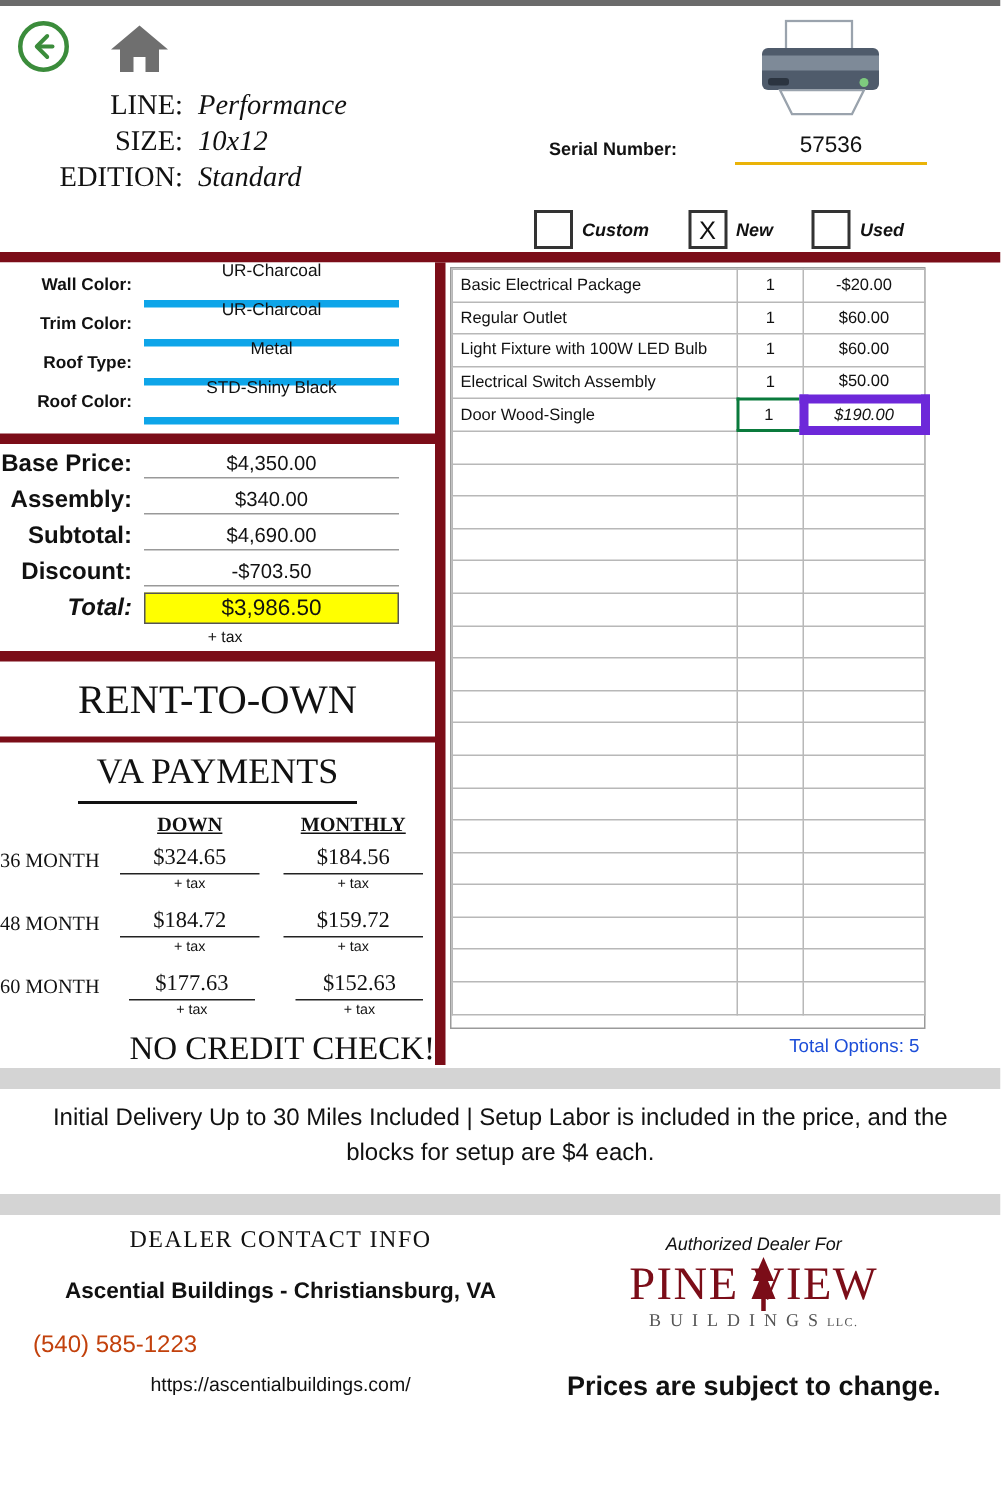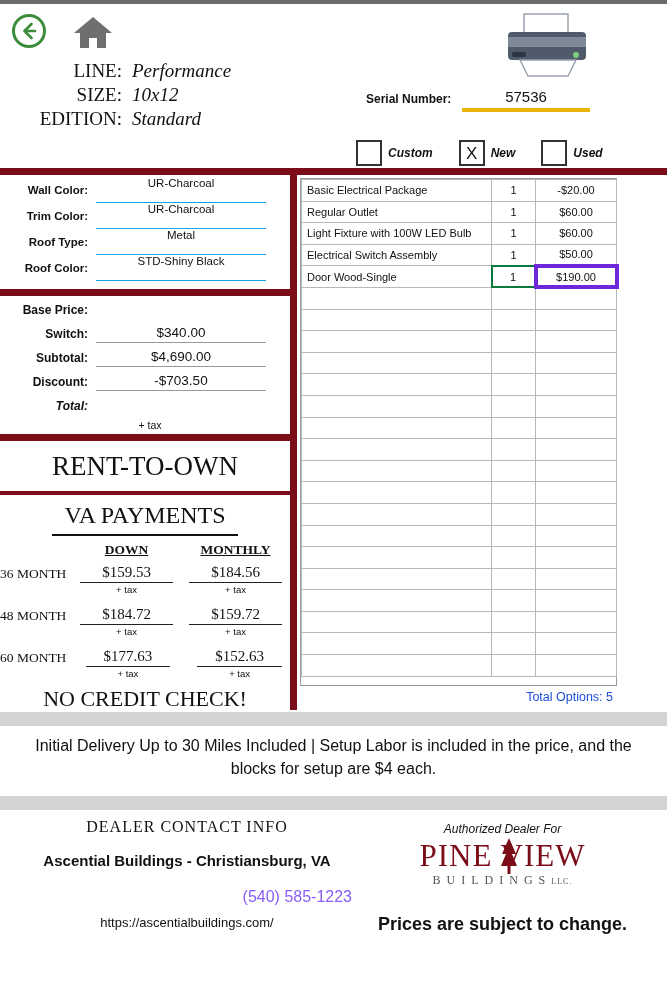--- a/index.html
+++ b/index.html
@@ -54,24 +54,24 @@
   .hdr-value {
     font-family: "Liberation Serif", serif;
     font-size: 19px; font-style: italic; color: #111;
   }
 
   .serial-label {
     position: absolute; left: 366px; top: 92px;
     font-size: 12px; font-weight: bold; color: #111;
   }
   .serial-value {
-    position: absolute; left: 462px; top: 88px;
+    position: absolute; left: 490px; top: 88px;
     width: 128px; text-align: center;
     font-size: 15px; color: #111;
-    border-bottom: 4px solid #eab308;
+    border-bottom: 2px solid #eab308;
     padding-bottom: 3px;
   }
 
   .cb-group { position: absolute; top: 140px; left: 356px; display: flex; gap: 26px; }
   .cb-item { display: flex; align-items: center; gap: 6px; }
   .cb-box {
     width: 26px; height: 26px; border: 2px solid #333; background: #fff;
     display: flex; align-items: center; justify-content: center;
     font-size: 17px; line-height: 1; color: #111; cursor: pointer;
     font-family: "Liberation Sans", sans-serif;
@@ -91,31 +91,31 @@
   }
   .colors-box .rowline {
     display: flex; align-items: center; height: 22px; margin-top: 4px;
   }
   .c-label {
     width: 96px; text-align: right; padding-right: 8px;
     font-size: 11.5px; font-weight: bold; color: #111;
   }
   .c-val {
     width: 170px; text-align: center; font-size: 11.5px; color: #111;
-    border-bottom: 1px solid #0ea5e9; padding-bottom: 13px;
+    border-bottom: 5px solid #0ea5e9; padding-bottom: 13px;
   }
   .rule-a { left: 0; top: 289px; width: 290px; height: 7px; }
 
   .price-box {
     position: absolute; left: 0; top: 296px; width: 290px; height: 138px;
   }
   .p-row { display: flex; align-items: center; height: 21px; margin-top: 3px; }
   .p-label {
     width: 96px; text-align: right; padding-right: 8px;
-    font-size: 12px; font-weight: bold; color: #111;
+    font-size: 16px; font-weight: bold; color: #111;
   }
   .p-label.italic { font-style: italic; font-weight: bold; }
   .p-val {
     width: 170px; text-align: center; font-size: 13.5px; color: #111;
   }
   .p-val.under { border-bottom: 1px solid #999; padding-bottom: 2px; }
   .p-total {
     width: 170px; text-align: center; font-size: 15px; color: #111;
     background: #ffff00; border: 1px solid #555; padding: 1px 0;
   }
@@ -159,21 +159,21 @@
     color: #111; padding-top: 2px; white-space: nowrap;
   }
   .pay-cell { width: 109px; text-align: center; }
   .pay-amt {
     font-family: "Liberation Serif", serif; font-size: 15px; color: #111;
     border-bottom: 1px solid #222; padding-bottom: 1px; margin: 0 8px;
   }
   .pay-tax { font-size: 9.5px; color: #111; margin-top: 1px; }
 
   .nocredit {
-    position: absolute; left: 0; top: 686px; width: 290px; text-align: center;
+    position: absolute; left: 0; top: 686px; width: 290px; text-align: right;
     font-family: "Liberation Serif", serif; font-size: 22px; color: #111;
   }
 
   
   .opt-rule-left {
     position: absolute; left: 290px; top: 175px; width: 7px; height: 535px;
     background: #7b0d18;
   }
   .opt-wrap {
     position: absolute; left: 300px; top: 178px; width: 317px; height: 508px;
@@ -183,21 +183,21 @@
     border-collapse: collapse; width: 100%; table-layout: fixed;
   }
   table.opts td {
     border: 1px solid #b8b8b8; height: 21.6px; font-size: 11px; color: #111;
     padding: 0 5px; overflow: hidden; white-space: nowrap;
   }
   td.c-name { width: 190px; }
   td.c-qty { width: 44px; text-align: center; }
   td.c-price { width: 81px; text-align: center; }
   tr.selected td.c-qty { border: 2px solid #0a7a3c; }
-  tr.selected td.c-price { border: 4px solid #6d28d9; }
+  tr.selected td.c-price { border: 6px solid #6d28d9; font-style: italic; }
 
   .total-options {
     position: absolute; left: 300px; top: 690px; width: 317px;
     text-align: right; font-size: 12.5px; color: #1d4ed8; padding-right: 4px;
   }
 
   
   .band {
     position: absolute; left: 0; width: 667px; height: 14px; background: #d4d4d4;
   }
@@ -211,22 +211,22 @@
   .dealer-title {
     position: absolute; left: 22px; top: 818px; width: 330px; text-align: center;
     font-family: "Liberation Serif", serif; font-size: 16px; color: #111;
     letter-spacing: 1px;
   }
   .dealer-name {
     position: absolute; left: 22px; top: 852px; width: 330px; text-align: center;
     font-size: 15px; font-weight: bold; color: #111;
   }
   .dealer-phone {
-    position: absolute; left: 22px; top: 888px; width: 330px; text-align: right;
-    font-size: 16px; color: #8b5cf6;
+    position: absolute; left: 22px; top: 888px; width: 330px; text-align: left;
+    font-size: 16px; color: #c2410c;
   }
   .dealer-url {
     position: absolute; left: 22px; top: 915px; width: 330px; text-align: center;
     font-size: 13px; color: #111;
   }
   .auth-for {
     position: absolute; left: 370px; top: 822px; width: 265px; text-align: center;
     font-size: 12px; font-style: italic; color: #111;
   }
   .logo-wrap {
@@ -333,35 +333,37 @@
       <div class="c-label">Roof Color:</div>
       <div class="c-val">STD-Shiny Black</div>
     </div>
   </div>
 
   <div class="rule rule-a"></div>
 
   <div class="price-box">
     <div class="p-row">
       <div class="p-label">Base Price:</div>
+      <div class="p-val under">$4,350.00</div>
     </div>
     <div class="p-row">
-      <div class="p-label">Switch:</div>
+      <div class="p-label">Assembly:</div>
       <div class="p-val under">$340.00</div>
     </div>
     <div class="p-row">
       <div class="p-label">Subtotal:</div>
       <div class="p-val under">$4,690.00</div>
     </div>
     <div class="p-row">
       <div class="p-label">Discount:</div>
       <div class="p-val under">-$703.50</div>
     </div>
     <div class="p-row">
       <div class="p-label italic">Total:</div>
+      <div class="p-total">$3,986.50</div>
     </div>
     <div class="plustax">+ tax</div>
   </div>
 
   <div class="rule rule-b"></div>
 
   <div class="rto">RENT-TO-OWN</div>
   <div class="rule rule-c"></div>
 
   <div class="va-title">VA PAYMENTS</div>
@@ -369,21 +371,21 @@
 
   <div class="pay-head">
     <div class="h-sp"></div>
     <div class="h-cell">DOWN</div>
     <div class="h-cell">MONTHLY</div>
   </div>
 
   <div class="pay-row" style="top:564px;">
     <div class="pay-term">36 MONTH</div>
     <div class="pay-cell">
-      <div class="pay-amt">$159.53</div>
+      <div class="pay-amt">$324.65</div>
       <div class="pay-tax">+ tax</div>
     </div>
     <div class="pay-cell">
       <div class="pay-amt">$184.56</div>
       <div class="pay-tax">+ tax</div>
     </div>
   </div>
 
   <div class="pay-row" style="top:606px;">
     <div class="pay-term">48 MONTH</div>

